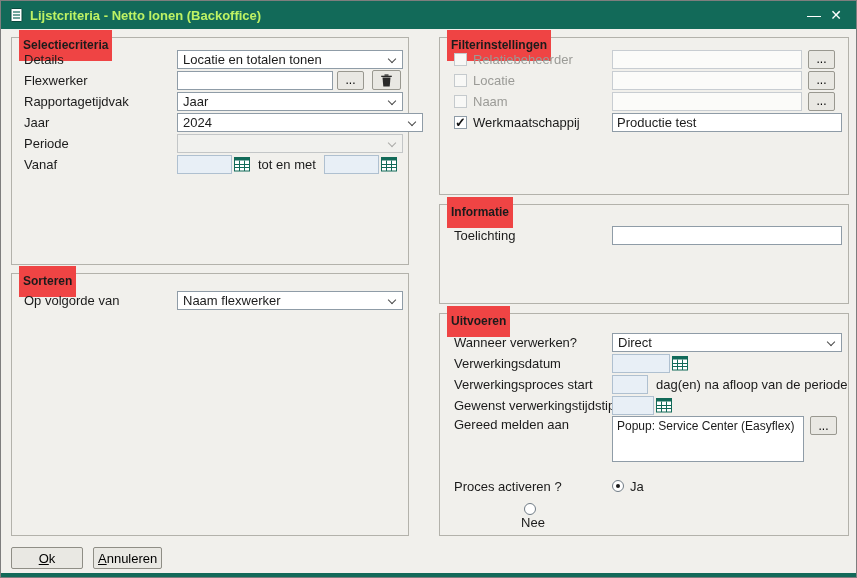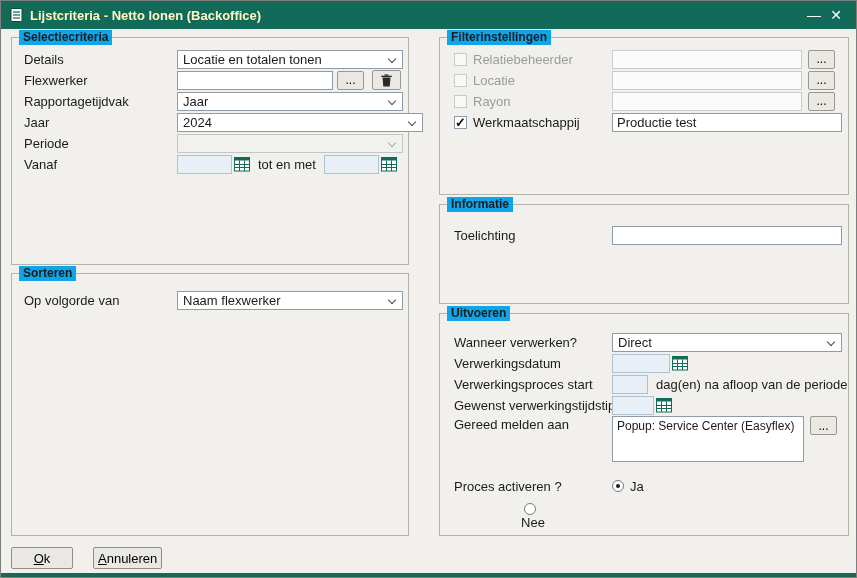--- a/index.html
+++ b/index.html
@@ -2,25 +2,25 @@
 <html><head>
 <meta charset="utf-8">
 <style>
   * { box-sizing: border-box; margin: 0; padding: 0; }
   body { font-family: "Liberation Sans", sans-serif; background: #cfcfcf; }
   .window { position: relative; width: 857px; height: 578px; background: #f1f0ec;
             border: 1px solid #7e7e7e; overflow: hidden; font-size: 13px; color: #1b1b1b; }
   .titlebar { position: absolute; top: 0; left: 0; right: 0; height: 28px; background: #126a59;
               display: flex; align-items: center; padding: 0 9px; }
   .titlebar-icon { display: flex; margin-right: 7px; }
-  .titlebar-title { color: #fef9c3; font-weight: bold; font-size: 13px; flex: 1; }
+  .titlebar-title { color: #bef264; font-weight: bold; font-size: 13px; flex: 1; }
   .tb-btn { color: #fff; font-size: 14px; width: 22px; height: 22px; line-height: 22px;
             text-align: center; cursor: default; }
   .group { position: absolute; border: 1px solid #b3b2ab; }
-  .legend { position: absolute; top: -8px; left: 7px; background: #0ea5e9; padding: 0 4px;
+  .legend { position: absolute; top: -8px; left: 7px; background: #ef4444; padding: 8px 4px;
             font-size: 12px; font-weight: bold; line-height: 15px; }
   .row { position: absolute; left: 12px; display: flex; align-items: center; height: 20px; white-space: nowrap; }
   #g-filter .row, #g-info .row, #g-uit .row { left: 14px; }
   .row.top-align { align-items: flex-start; }
   .lbl { flex: 0 0 auto; }
   .lbl-l { width: 153px; }
   .lbl-r { width: 158px; }
   .lbl.dim { color: #9b9b97; }
   .input { height: 19px; border: 1px solid #8f9ca7; background: #fff;
            font: 13px "Liberation Sans", sans-serif; padding: 0 4px; color: #1b1b1b; outline: none; }
@@ -174,21 +174,21 @@
 
     <div class="row" style="top:32px;">
       <span class="checkbox disabled"></span>
       <span class="lbl dim" style="width:139px;">Locatie</span>
       <input class="input dimfield" style="width: 190px;" disabled="" value="">
       <button class="mini-btn gap6">...</button>
     </div>
 
     <div class="row" style="top:53px;">
       <span class="checkbox disabled"></span>
-      <span class="lbl dim" style="width:139px;">Rayon</span>
+      <span class="lbl dim" style="width:139px;">Naam</span>
       <input class="input dimfield" style="width: 190px;" disabled="" value="">
       <button class="mini-btn gap6">...</button>
     </div>
 
     <div class="row" style="top:74px;">
       <span class="checkbox checked"></span>
       <span class="lbl" style="width:139px;">Werkmaatschappij</span>
       <input class="input" style="width: 230px;" value="Productie test">
     </div>
   </div>
@@ -262,21 +262,21 @@
       <span class="lbl">Ja</span>
     </div>
 
     <div class="row" style="top:189px;flex-direction:column;">
       <span class="lbl lbl-r"></span>
       <span class="radio"></span>
       <span class="lbl">Nee</span>
     </div>
   </div>
 
-  <button class="btn" style="left:10px; top:546px; width:62px;">
+  <button class="btn" style="left:10px; top:546px; width:72px;">
     <span>Ok</span>
   </button>
   <button class="btn" style="left:92px; top:546px; width:69px;">
     <span>Annuleren</span>
   </button>
 
   <div class="bottom-strip"></div>
 </div>
 
 </body></html>

